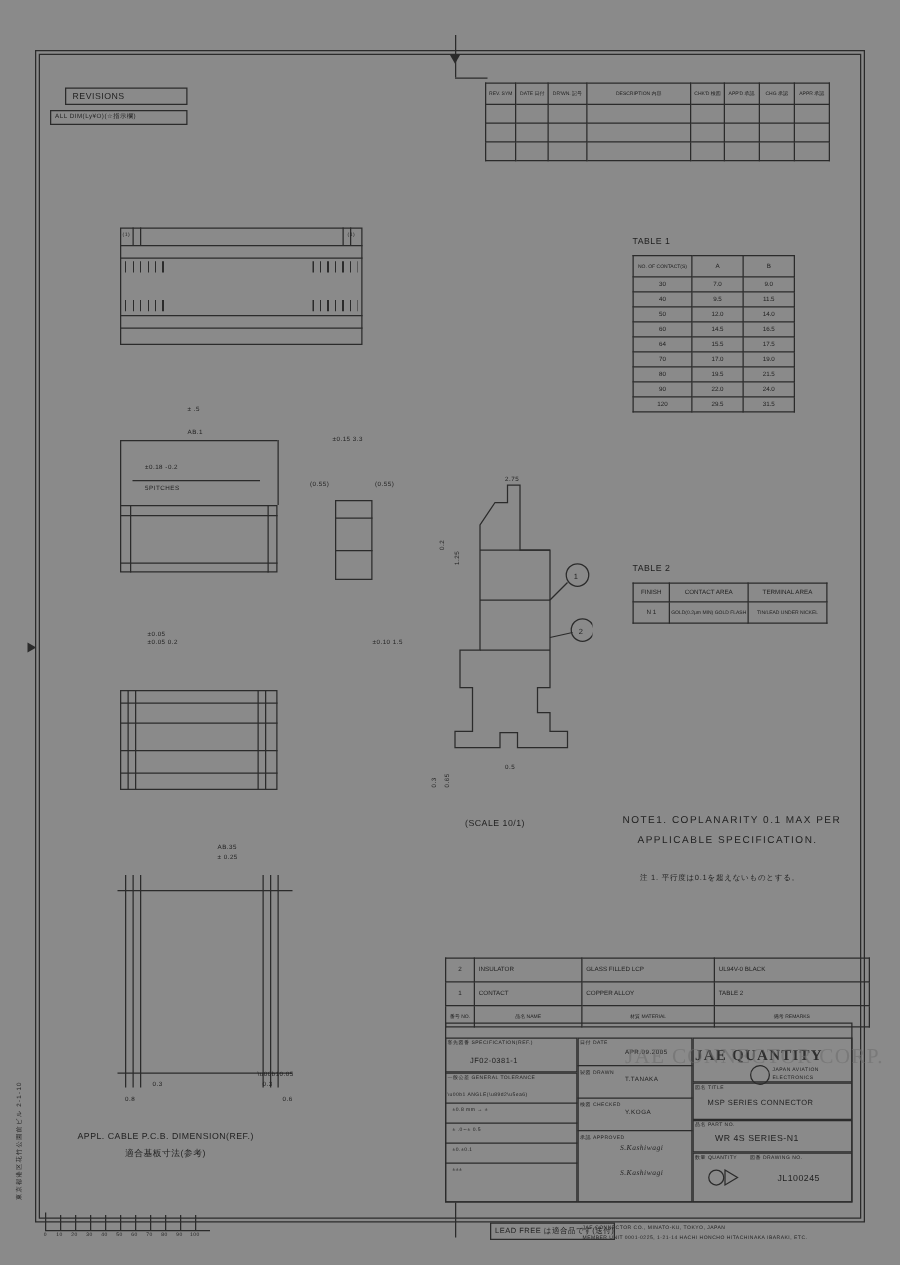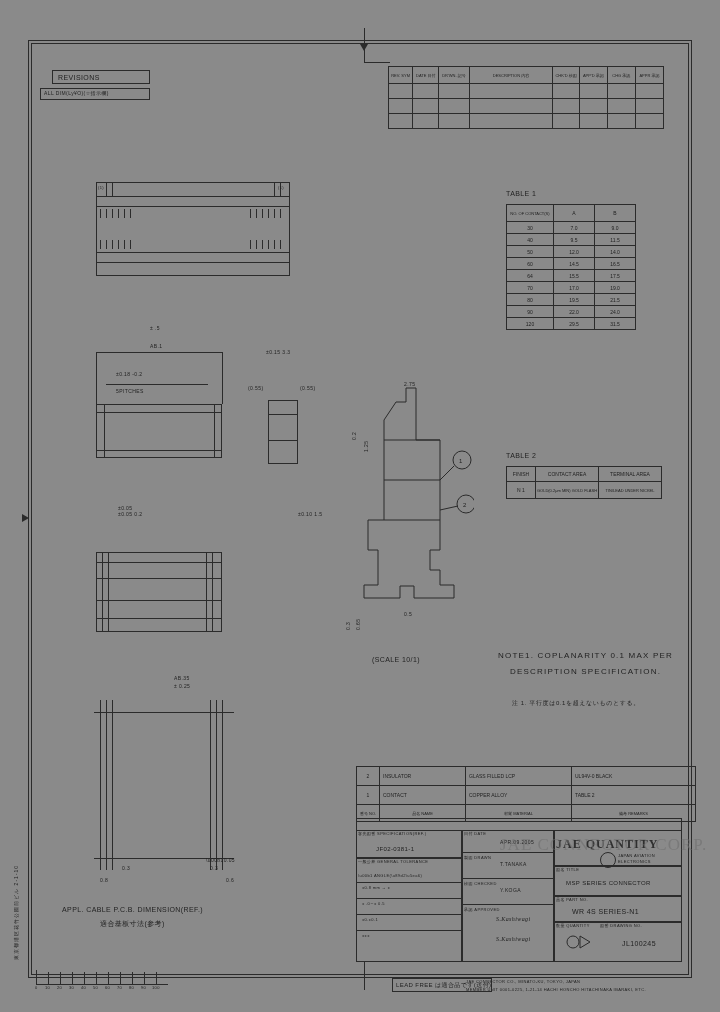--- a/index.html
+++ b/index.html
@@ -262,21 +262,21 @@
     </tr>
     <tr>
       <td style="height:16px;">N 1</td>
       <td><span style="font-size:4px;">GOLD(0.2μm MIN) GOLD FLASH</span></td>
       <td><span style="font-size:4px;">TIN/LEAD UNDER NICKEL</span></td>
     </tr>
   </tbody>
     </table>
 
   <div class="t t8" style="left:498px;top:652px;letter-spacing:1.2px;">NOTE1. COPLANARITY 0.1 MAX PER</div>
-  <div class="t t8" style="left:510px;top:668px;letter-spacing:1.2px;">DESCRIPTION SPECIFICATION.</div>
+  <div class="t t8" style="left:510px;top:668px;letter-spacing:1.2px;">APPLICABLE SPECIFICATION.</div>
   <div class="t t6" style="left:512px;top:700px;letter-spacing:.6px;">注 1. 平行度は0.1を超えないものとする。</div>
 
   <table class="g" style="left:356px;top:766px;">
     <tbody>
         <tr>
       <td style="width:22px;height:18px;">2</td>
       <td style="width:82px;text-align:left;padding-left:3px;">INSULATOR</td>
       <td style="width:102px;text-align:left;padding-left:3px;">GLASS FILLED LCP</td>
       <td style="width:120px;text-align:left;padding-left:3px;">UL94V-0 BLACK</td>
     </tr>

